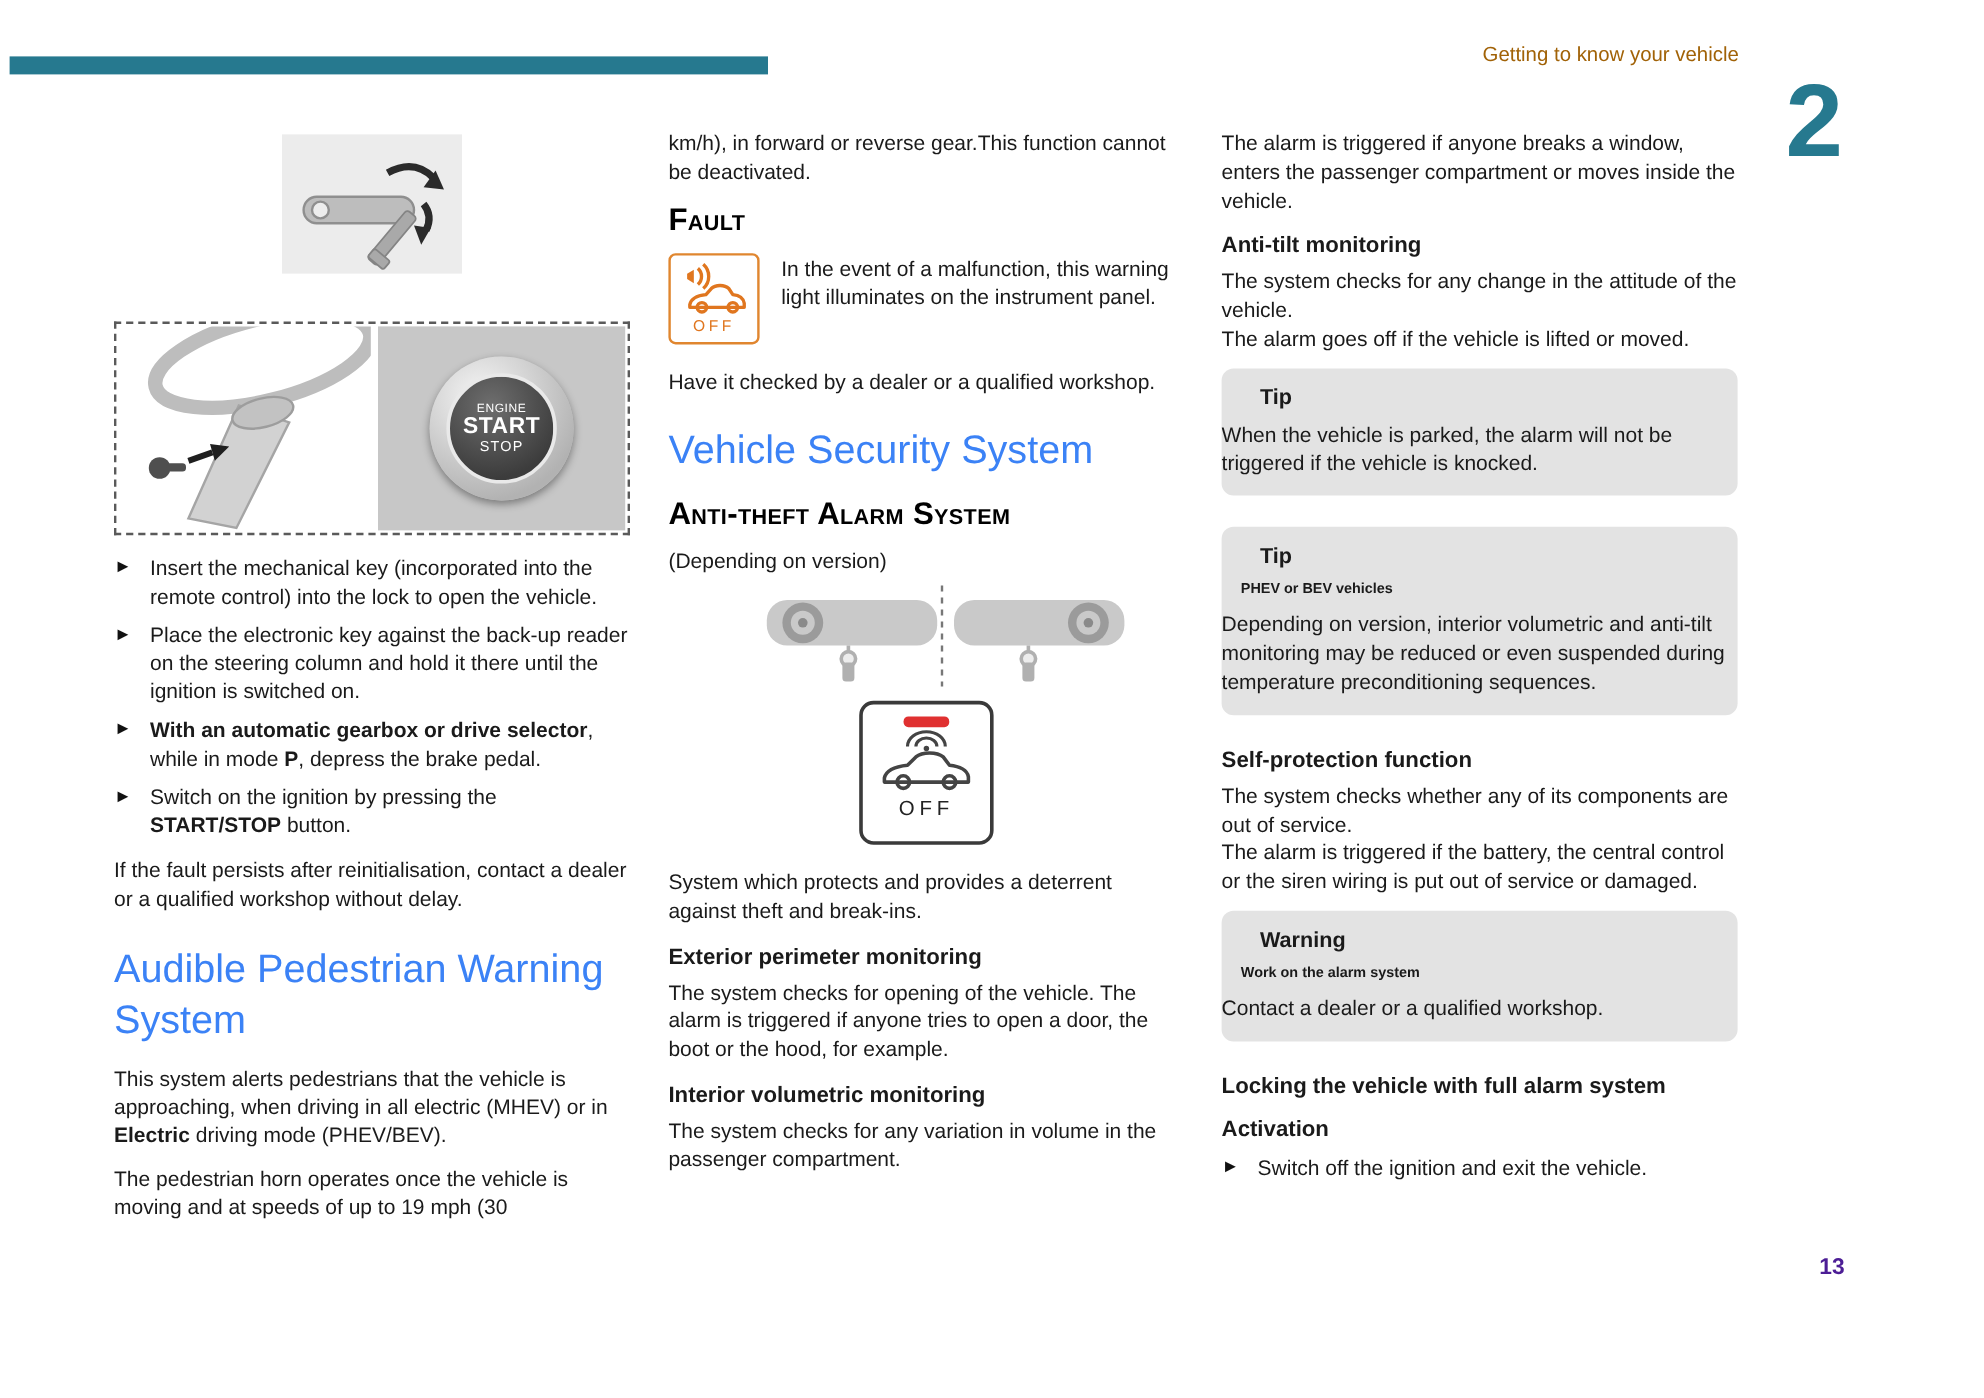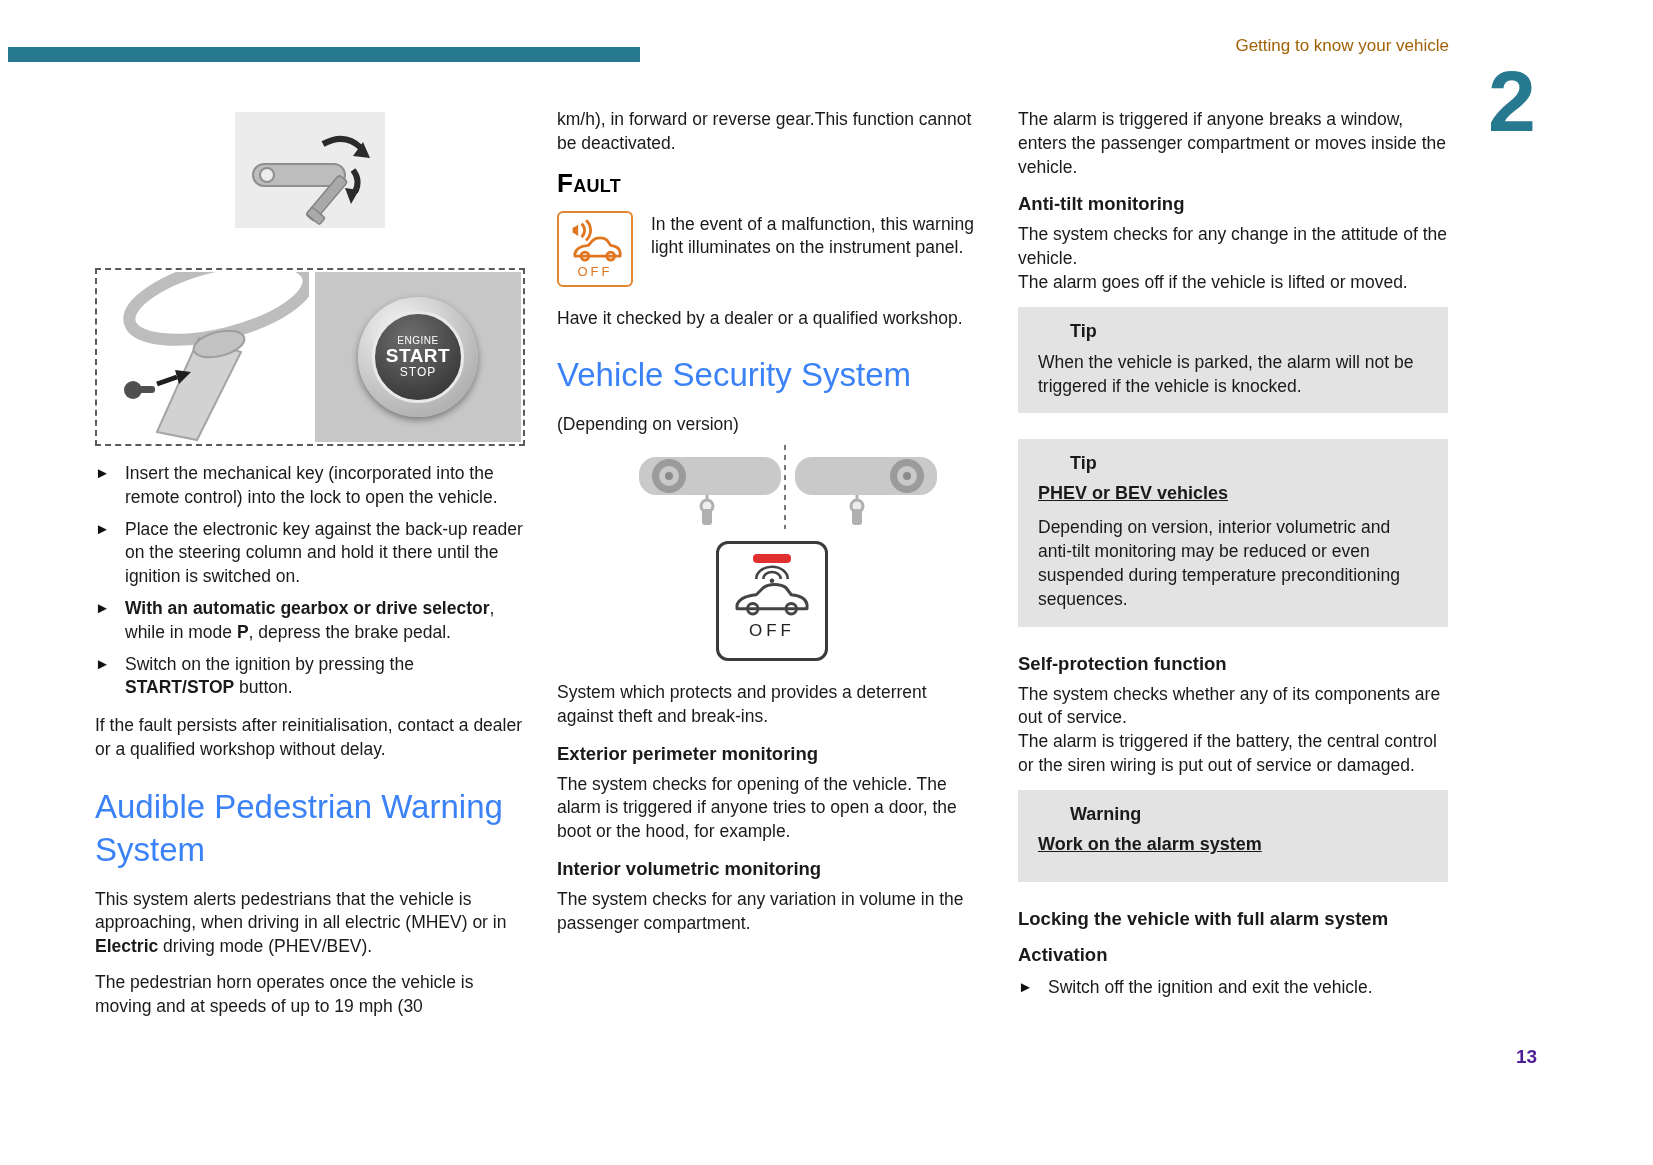--- a/index.html
+++ b/index.html
@@ -51,28 +51,28 @@
 
   
   .fig-dash { display:block; margin:4px auto 6px; }
 
   
   .alarm-icon { width:112px; height:120px; border:3px solid #3a3a3a; border-radius:12px; margin:8px auto 20px; display:flex; flex-direction:column; align-items:center; }
   .alarm-red-bar { width:38px; height:9px; background:#e03030; border-radius:4px; margin:10px auto 2px; }
   .alarm-off { font-size:17px; letter-spacing:4px; color:#222; margin-top:0; }
 
   
-  .graybox { background:#e3e3e3; border-radius:0; padding:13px 20px 15px; margin:4px 0 26px; overflow:hidden; }
+  .graybox { background:#e3e3e3; border-radius:10px; padding:13px 0 15px; margin:4px 0 26px; overflow:hidden; }
   .graybox .ic { float:left; width:11px; margin:4px 18px 6px 3px; }
   .ic .dot { width:10px; height:10px; background:#2171a6; margin-bottom:3px; }
   .ic .bar { width:10px; height:26px; background:#2171a6; }
   .ic.warn .bar { background:#d2232e; height:24px; margin-bottom:3px; }
   .ic.warn .dot { background:#d2232e; margin-bottom:0; }
   .gtitle { font-weight:bold; font-size:18px; padding-top:1px; margin-bottom:9px; }
-  .gsub { font-weight:bold; font-size:18px; margin:4px 0 12px;text-decoration:underline; }
+  .gsub { font-weight:bold; font-size:12px; margin:4px 16px 12px; }
   .graybox p { margin:0; }
 
   .act-bullet { display:flex; margin-top:10px; }
 </style>
 </head>
 <body>
 
 <div class="page">
 
   <div class="teal-bar"></div>
@@ -162,20 +162,21 @@
         </svg>
         <div class="fault-off">OFF</div>
       </div>
       <div class="fault-text">In the event of a malfunction, this warning light illuminates on the instrument panel.</div>
     </div>
 
     <p>Have it checked by a dealer or a qualified workshop.</p>
 
     <h1 class="bigh">Vehicle Security System</h1>
 
+    <h2 class="sch">Anti-theft Alarm System</h2>
 
     <p class="depending">(Depending on version)</p>
 
     <svg class="fig-dash" width="430" height="90" viewBox="0 0 430 90">
       <rect x="82" y="14" width="142" height="38" rx="17" fill="#c9c9c9"></rect>
       <circle cx="112" cy="33" r="17" fill="#9b9b9b"></circle>
       <circle cx="112" cy="33" r="10" fill="#c9c9c9"></circle>
       <circle cx="112" cy="33" r="4" fill="#8a8a8a"></circle>
       <line x1="150" y1="52" x2="150" y2="60" stroke="#b0b0b0" stroke-width="3"></line>
       <circle cx="150" cy="63" r="6" fill="#ededed" stroke="#b0b0b0" stroke-width="3"></circle>
@@ -234,20 +235,21 @@
     </div>
 
     <div class="sub">Self-protection function</div>
     <p style="margin-bottom:0">The system checks whether any of its components are out of service.</p>
     <p>The alarm is triggered if the battery, the central control or the siren wiring is put out of service or damaged.</p>
 
     <div class="graybox">
       <span class="ic warn"><span class="bar"></span><span class="dot"></span></span>
       <div class="gtitle">Warning</div>
       <div class="gsub">Work on the alarm system</div>
+      <p>Contact a dealer or a qualified workshop.</p>
     </div>
 
     <div class="sub">Locking the vehicle with full alarm system</div>
     <div class="sub">Activation</div>
 
     <div class="act-bullet">
       <span class="arr">►</span>
       <span class="btxt">Switch off the ignition and exit the vehicle.</span>
     </div>
   </div>

